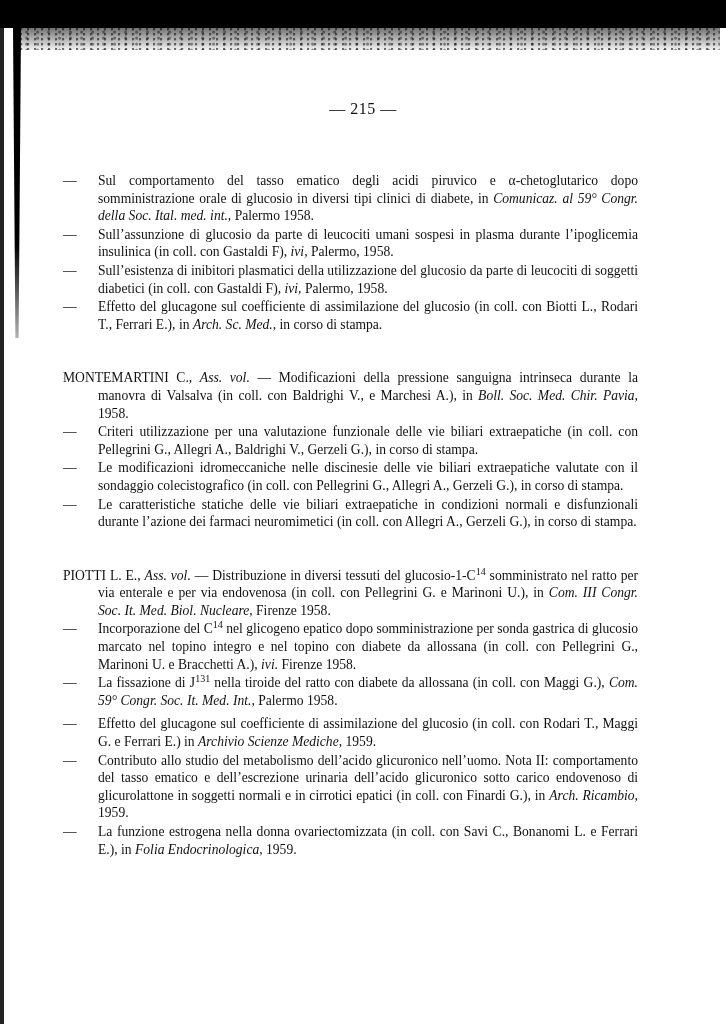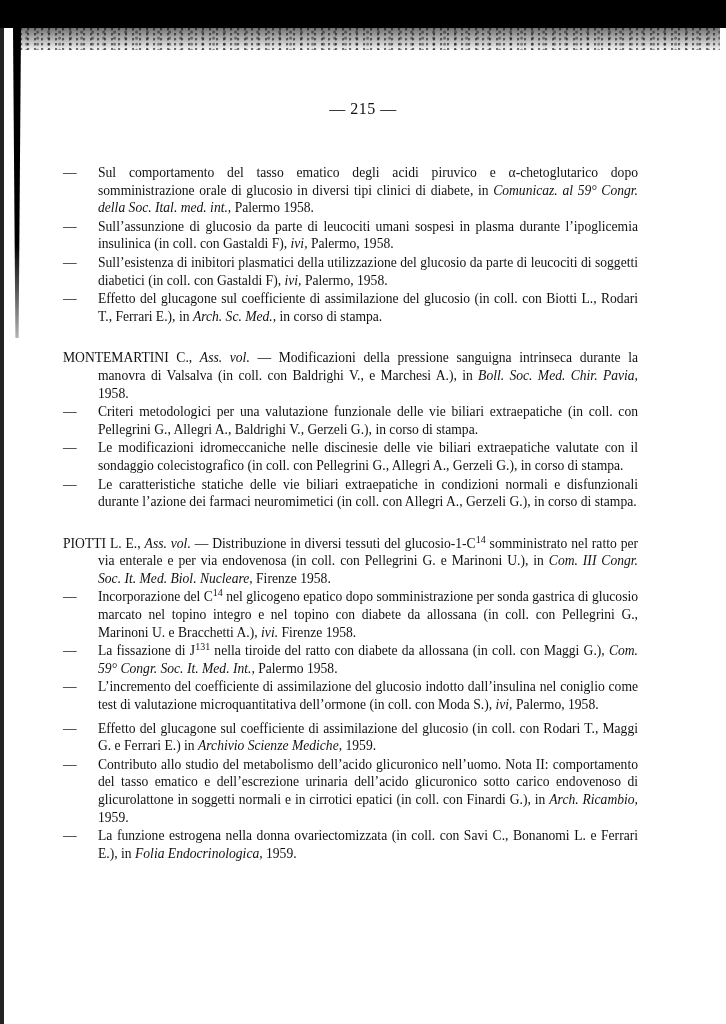--- a/index.html
+++ b/index.html
@@ -26,27 +26,27 @@
   }
   .leftbar {
     position: absolute; left: 13px; top: 28px; width: 8px; height: 310px;
     background: linear-gradient(to bottom, #000 0%, #000 70%, rgba(0,0,0,0.3) 100%);
     clip-path: polygon(0 0, 100% 0, 70% 100%, 30% 100%);
   }
   .page-number {
     position: absolute; top: 100px; left: 0; width: 726px; text-align: center;
     font-size: 16px; letter-spacing: 0.5px;
   }
-  .content { position: absolute; left: 63px; top: 164px; width: 575px; }
+  .content { position: absolute; left: 63px; top: 172px; width: 575px; }
   .entry {
     font-size: 13.6px; line-height: 17.6px; text-align: justify;
     padding-left: 35px; text-indent: -35px; margin: 0 0 1px 0;
   }
   .entry .dash { display: inline-block; width: 35px; text-indent: 0; }
-  .author-block { margin-top: 24px; }
+  .author-block { margin-top: 36px; }
   .author-name { }
   i { font-style: italic; }
   sup { font-size: 10px; line-height: 0; vertical-align: 5px; }
 </style>
 </head>
 <body>
 
 <div class="topband"></div>
 <div class="topnoise"></div>
 <div class="leftedge"></div>
@@ -56,26 +56,25 @@
 
 <div class="content" id="content">
     <div>
       <p class="entry"><span class="dash">—</span><span>Sul comportamento del tasso ematico degli acidi piruvico e α-chetoglutarico dopo somministrazione orale di glucosio in diversi tipi clinici di diabete, in </span><i>Comunicaz. al 59° Congr. della Soc. Ital. med. int.,</i><span> Palermo 1958.</span></p>
       <p class="entry"><span class="dash">—</span><span>Sull’assunzione di glucosio da parte di leucociti umani sospesi in plasma durante l’ipoglicemia insulinica (in coll. con Gastaldi F), </span><i>ivi,</i><span> Palermo, 1958.</span></p>
       <p class="entry"><span class="dash">—</span><span>Sull’esistenza di inibitori plasmatici della utilizzazione del glucosio da parte di leucociti di soggetti diabetici (in coll. con Gastaldi F), </span><i>ivi,</i><span> Palermo, 1958.</span></p>
       <p class="entry"><span class="dash">—</span><span>Effetto del glucagone sul coefficiente di assimilazione del glucosio (in coll. con Biotti L., Rodari T., Ferrari E.), in </span><i>Arch. Sc. Med.,</i><span> in corso di stampa.</span></p>
     </div>
     <div class="author-block">
       <p class="entry"><span class="author-name">MONTEMARTINI C., </span><i>Ass. vol.</i><span> — </span><span>Modificazioni della pressione sanguigna intrinseca durante la manovra di Valsalva (in coll. con Baldrighi V., e Marchesi A.), in </span><i>Boll. Soc. Med. Chir. Pavia,</i><span> 1958.</span></p>
-      <p class="entry"><span class="dash">—</span><span>Criteri metodologici per una valutazione funzionale delle vie biliari extraepatiche (in coll. con Pellegrini G., Allegri A., Baldrighi V., Gerzeli G.), in corso di stampa.</span></p>
+      <p class="entry"><span class="dash">—</span><span>Criteri utilizzazione per una valutazione funzionale delle vie biliari extraepatiche (in coll. con Pellegrini G., Allegri A., Baldrighi V., Gerzeli G.), in corso di stampa.</span></p>
       <p class="entry"><span class="dash">—</span><span>Le modificazioni idromeccaniche nelle discinesie delle vie biliari extraepatiche valutate con il sondaggio colecistografico (in coll. con Pellegrini G., Allegri A., Gerzeli G.), in corso di stampa.</span></p>
       <p class="entry"><span class="dash">—</span><span>Le caratteristiche statiche delle vie biliari extraepatiche in condizioni normali e disfunzionali durante l’azione dei farmaci neuromimetici (in coll. con Allegri A., Gerzeli G.), in corso di stampa.</span></p>
     </div>
     <div class="author-block">
       <p class="entry"><span class="author-name">PIOTTI L. E., </span><i>Ass. vol.</i><span> — </span><span>Distribuzione in diversi tessuti del glucosio-1-C</span><sup>14</sup><span> somministrato nel ratto per via enterale e per via endovenosa (in coll. con Pellegrini G. e Marinoni U.), in </span><i>Com. III Congr. Soc. It. Med. Biol. Nucleare,</i><span> Firenze 1958.</span></p>
       <p class="entry"><span class="dash">—</span><span>Incorporazione del C</span><sup>14</sup><span> nel glicogeno epatico dopo somministrazione per sonda gastrica di glucosio marcato nel topino integro e nel topino con diabete da allossana (in coll. con Pellegrini G., Marinoni U. e Bracchetti A.), </span><i>ivi.</i><span> Firenze 1958.</span></p>
       <p class="entry"><span class="dash">—</span><span>La fissazione di J</span><sup>131</sup><span> nella tiroide del ratto con diabete da allossana (in coll. con Maggi G.), </span><i>Com. 59° Congr. Soc. It. Med. Int.,</i><span> Palermo 1958.</span></p>
-      <p class="entry"><span class="dash">—</span><span>L’incremento del coefficiente di assimilazione del glucosio indotto dall’insulina nel coniglio come test di valutazione microquantitativa dell’ormone (in coll. con Moda S.), </span><i>ivi,</i><span> Palermo, 1958.</span></p>
       <p class="entry" style="margin-top: 6px;"><span class="dash">—</span><span>Effetto del glucagone sul coefficiente di assimilazione del glucosio (in coll. con Rodari T., Maggi G. e Ferrari E.) in </span><i>Archivio Scienze Mediche,</i><span> 1959.</span></p>
       <p class="entry"><span class="dash">—</span><span>Contributo allo studio del metabolismo dell’acido glicuronico nell’uomo. Nota II: comportamento del tasso ematico e dell’escrezione urinaria dell’acido glicuronico sotto carico endovenoso di glicurolattone in soggetti normali e in cirrotici epatici (in coll. con Finardi G.), in </span><i>Arch. Ricambio,</i><span> 1959.</span></p>
       <p class="entry"><span class="dash">—</span><span>La funzione estrogena nella donna ovariectomizzata (in coll. con Savi C., Bonanomi L. e Ferrari E.), in </span><i>Folia Endocrinologica,</i><span> 1959.</span></p>
     </div>
   </div>
 
 </body></html>

